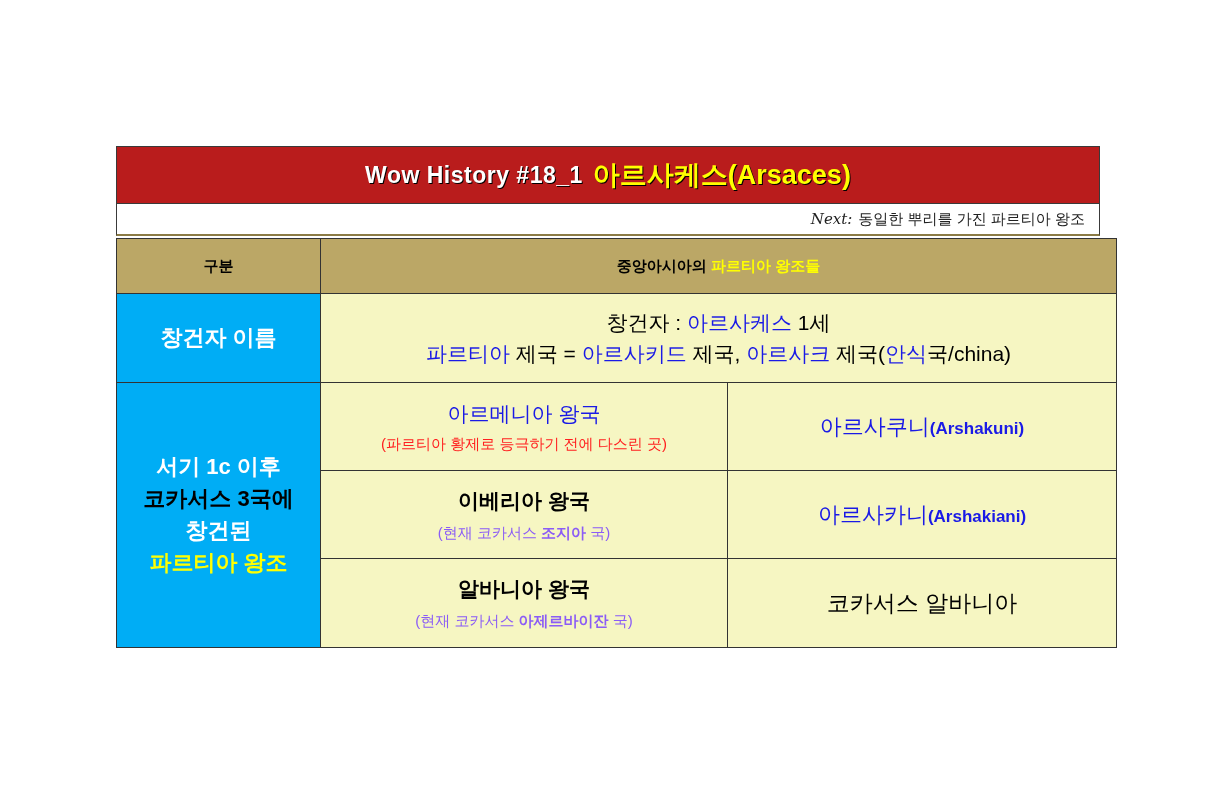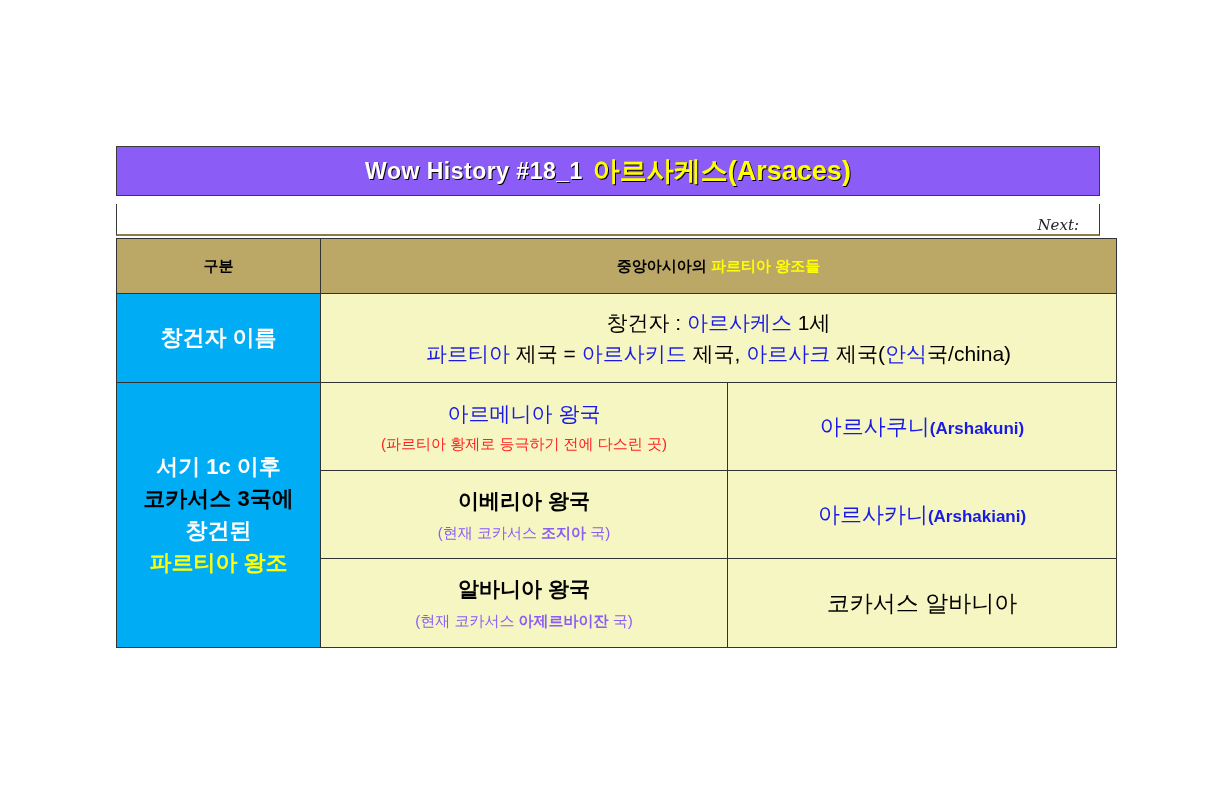--- a/index.html
+++ b/index.html
@@ -22,22 +22,22 @@
     height: 808px;
     background: #ffffff;
   }
 
   
   .banner {
     position: absolute;
     left: 116px;
     top: 146px;
     width: 984px;
-    height: 50px;
-    background: #8b5cf6;
+    height: 58px;
+    background: #b91c1c;
     border: 1px solid #3a3a3a;
     box-sizing: border-box;
     display: flex;
     align-items: center;
     justify-content: center;
     white-space: nowrap;
   }
   .banner .ttl-main {
     color: #ffffff;
     font-size: 23px;
@@ -59,21 +59,21 @@
     left: 116px;
     top: 204px;
     width: 984px;
     height: 32px;
     background: #ffffff;
     border-left: 1px solid #3a3a3a;
     border-right: 1px solid #3a3a3a;
     border-bottom: 2px solid #8b7b46;
     box-sizing: border-box;
     display: flex;
-    align-items: flex-end;
+    align-items: center;
     justify-content: flex-end;
     padding-right: 14px;
   }
   .next-strip .next-label {
     font-family: "DejaVu Serif", serif;
     font-style: italic;
     font-size: 15px;
     color: #222222;
     margin-right: 6px;
   }
@@ -139,20 +139,21 @@
 <div class="slide">
 
   <div class="banner">
     <span class="ttl-main">Wow History #18_1</span>
     <span class="ttl-yellow">아르사케스</span>
       <span class="ttl-yellow small" style="margin-left:0">(Arsaces)</span>
   </div>
 
   <div class="next-strip">
     <span class="next-label">Next:</span>
+    <span class="next-text">동일한 뿌리를 가진 파르티아 왕조</span>
   </div>
 
   <table class="tbl">
     <colgroup>
       <col style="width:204px">
       <col style="width:407px">
       <col style="width:389px">
     </colgroup>
     <tbody>
 

